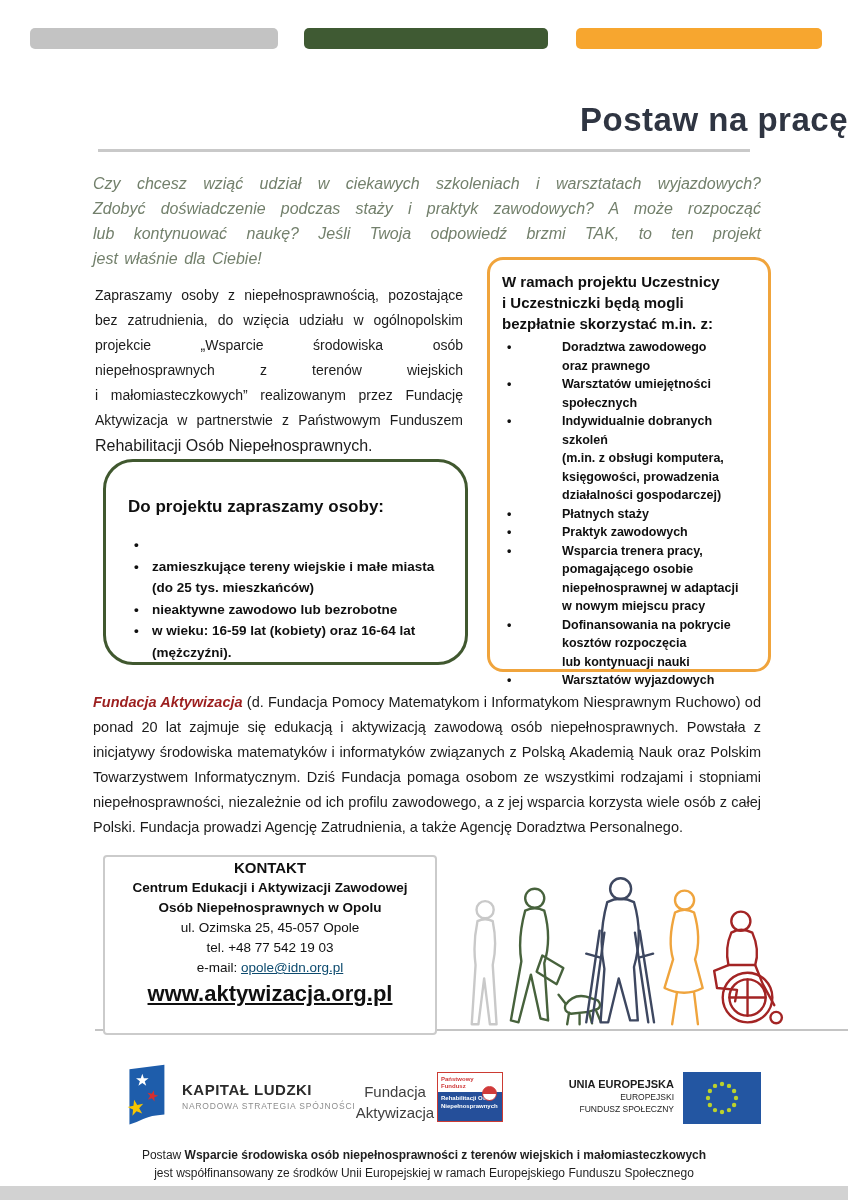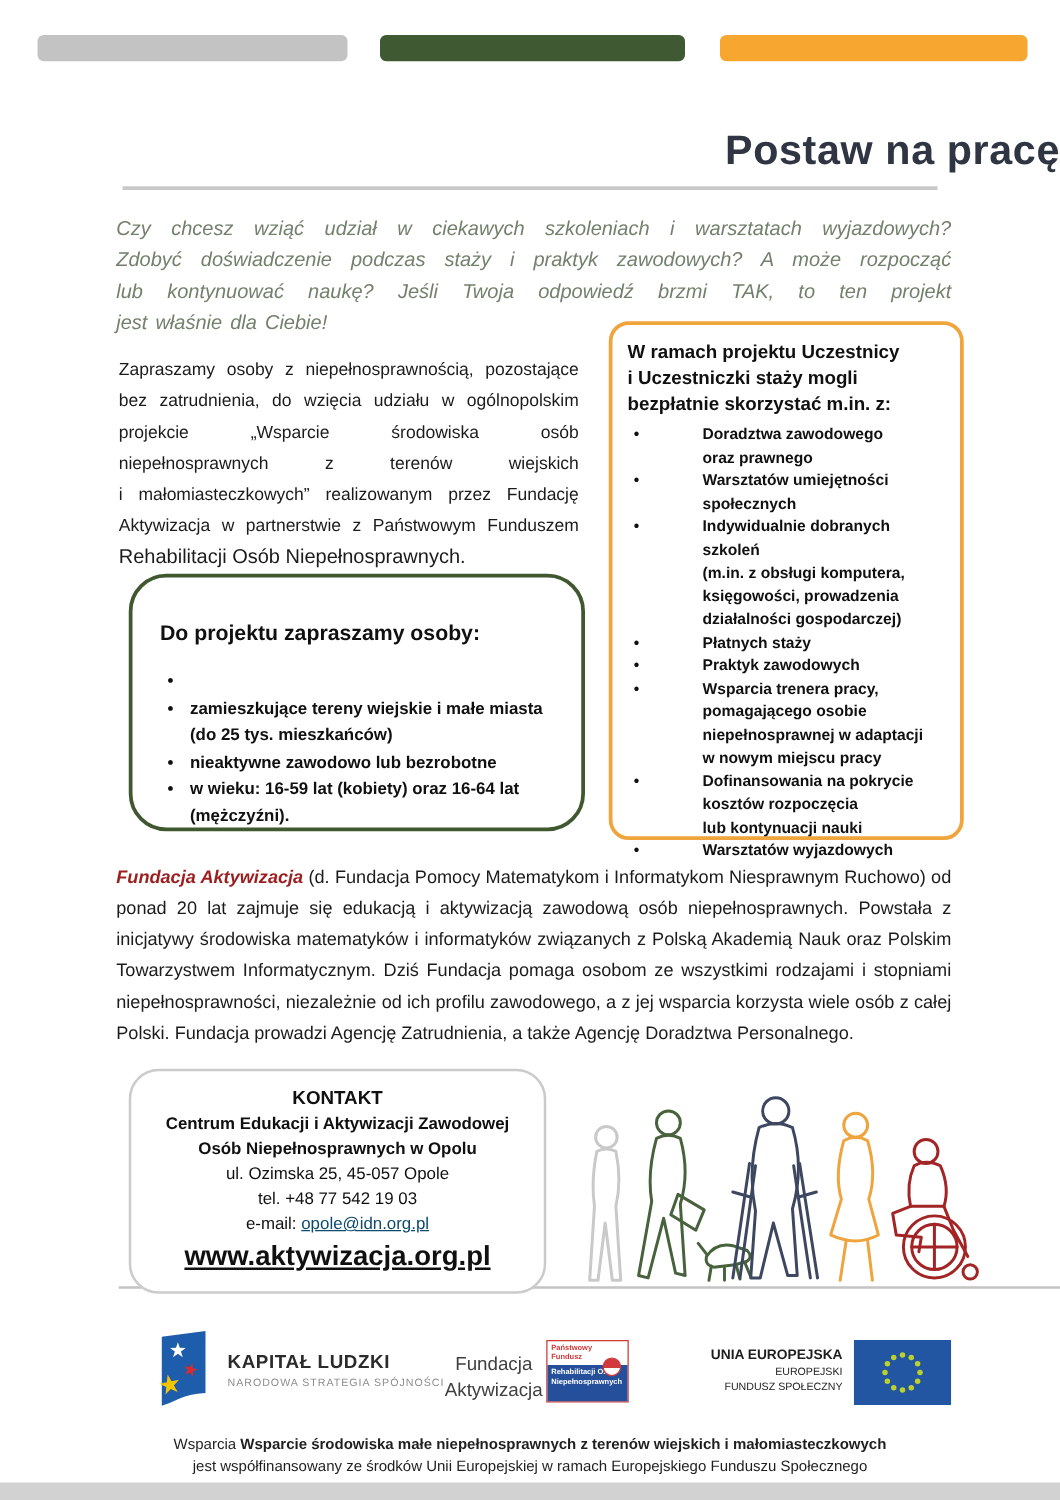--- a/index.html
+++ b/index.html
@@ -49,22 +49,22 @@
   .orange-box li .dot { flex:0 0 22px; padding-left:5px; }
   .orange-box li .txt { white-space:pre-line;margin-left:38px; }
 
   
   .about { position:absolute; top:690px; left:93px; width:668px;
            font-size:14.5px; line-height:25px; color:#1b1b1b; text-align:justify; }
   .about .lead { font-weight:800; font-style:italic; color:#9c1f1f; }
 
   
   .contact-box { position:absolute; top:855px; left:103px; width:334px; height:180px;
-                 border:2px solid #cbcbcb; border-radius:24px; background:#fff;
-                 text-align:center; padding-top:11px; z-index:2; color:#101010; }
+                 border:2px solid #cbcbcb; border-radius:4px; background:#fff;
+                 text-align:center; z-index:2; color:#101010; }
   .contact-box .kontakt { font-size:15px; font-weight:800; line-height:21px; }
   .contact-box .org { font-size:13.5px; font-weight:700; line-height:20px; width:300px; margin:0 auto; }
   .contact-box .line { font-size:13.5px; line-height:20px; }
   .contact-box a.email { color:#0c4a6e; text-decoration:underline; }
   .contact-box a.www { display:inline-block; margin-top:3px; font-size:22px; font-weight:800;
                        color:#101010; text-decoration:underline; }
 
   
   .ground-line { position:absolute; top:1029px; left:95px; width:753px; height:2px; background:#c4c4c4; z-index:1; }
   .silhouettes { position:absolute; left:458px; top:862px; z-index:1; }
@@ -142,21 +142,21 @@
         <li>
         <span class="dot">•</span>
         <span class="txt">w wieku: 16-59 lat (kobiety) oraz 16-64 lat
 (mężczyźni).</span>
       </li>
       </ul>
   </div>
 
   <div class="orange-box">
     <h2>W ramach projektu Uczestnicy
-i Uczestniczki staży mogli
+i Uczestniczki będą mogli
 bezpłatnie skorzystać m.in. z:</h2>
     <ul>
         <li>
         <span class="dot">•</span>
         <span class="txt">Doradztwa zawodowego
 oraz prawnego</span>
       </li>
         <li>
         <span class="dot">•</span>
         <span class="txt">Warsztatów umiejętności
@@ -289,19 +289,19 @@
           <circle cx="32" cy="38.1" r="2.2"></circle>
           <circle cx="26.9" cy="33" r="2.2"></circle>
         <circle cx="25" cy="26" r="2.2"></circle>
           <circle cx="26.9" cy="19" r="2.2"></circle>
           <circle cx="32" cy="13.9" r="2.2"></circle>
       </g>
     </svg>
   </div>
 
   <div class="footer">
-    <div class="l1"><span>Wsparcia </span><b>Wsparcie środowiska małe niepełnosprawnych z terenów wiejskich i małomiasteczkowych</b></div>
+    <div class="l1"><span>Postaw </span><b>Wsparcie środowiska osób niepełnosprawności z terenów wiejskich i małomiasteczkowych</b></div>
     <div class="l2">jest współfinansowany ze środków Unii Europejskiej w ramach Europejskiego Funduszu Społecznego</div>
   </div>
 
   <div class="bottom-band"></div>
 
 </div>
 
 </body></html>

